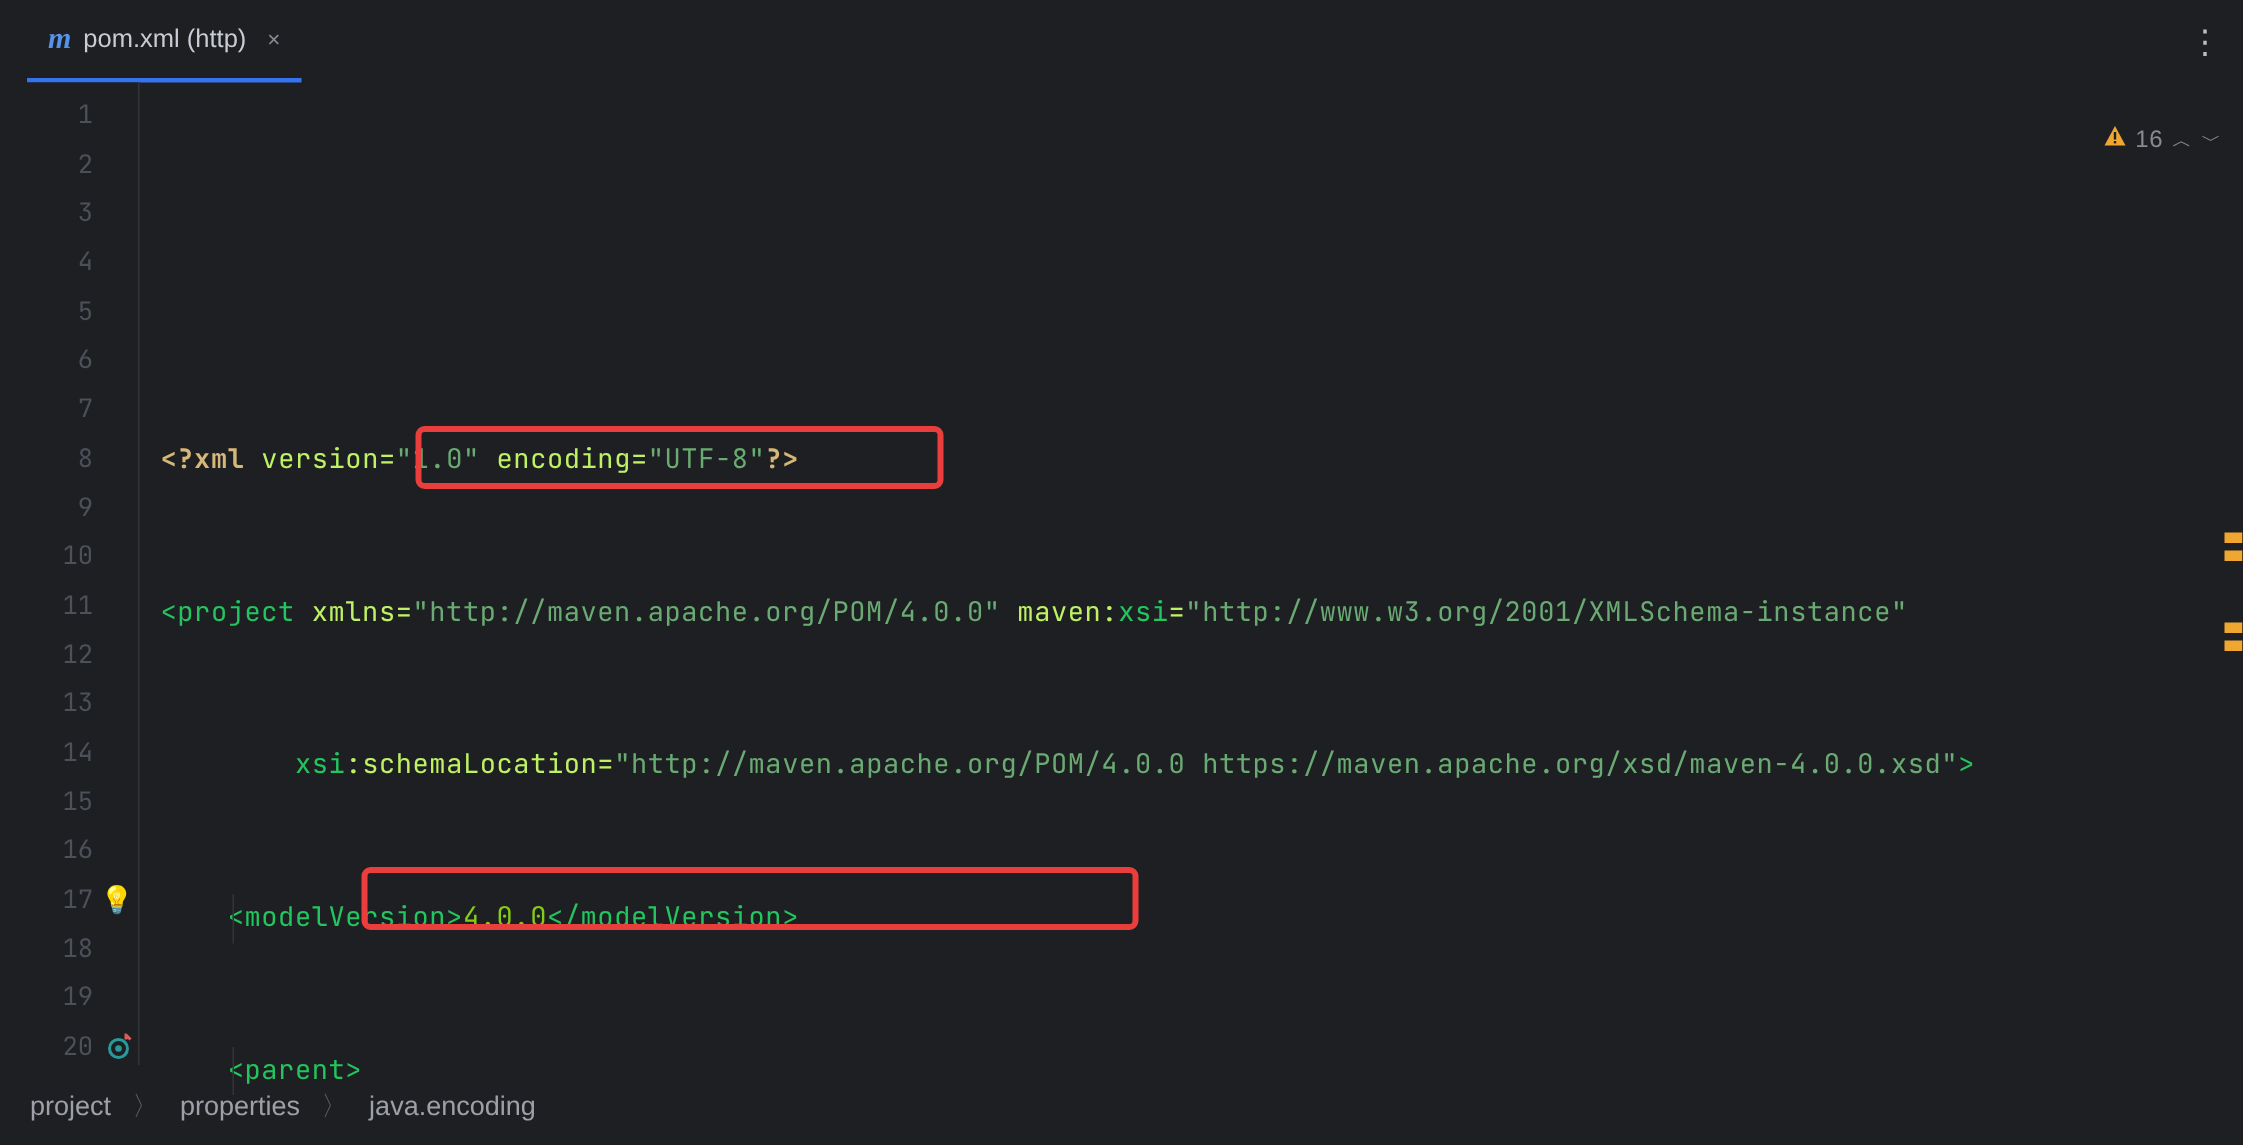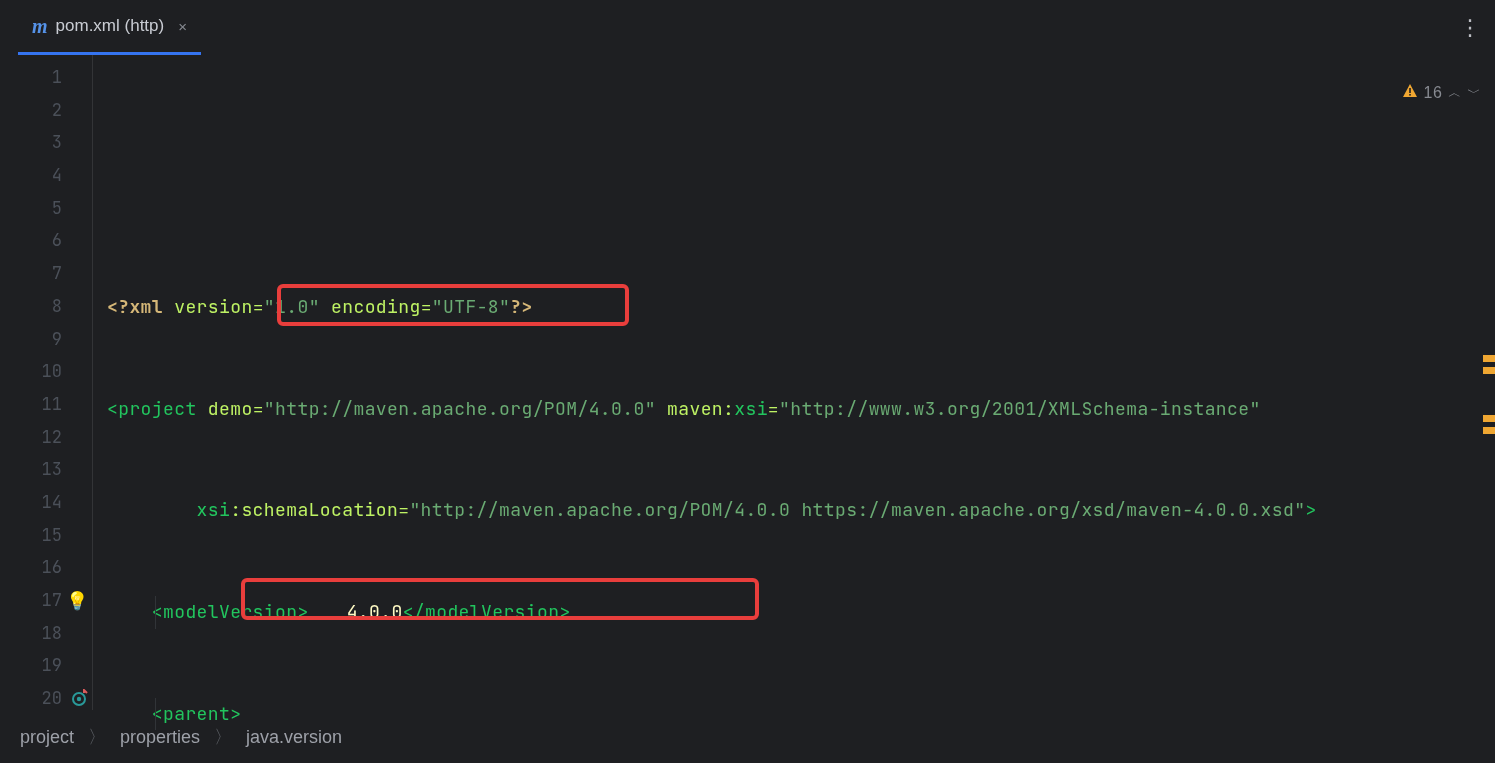--- a/index.html
+++ b/index.html
@@ -121,21 +121,21 @@
     border-left: 1px solid #313438;
     height: 100%;
     top:0;
   }
 
   
   .t-pi     { color: #d5b778; font-weight: bold; }   
   .t-tag    { color: #22c55e; }
   .t-attr   { color: #bef264; }
   .t-string { color: #6aab73; }
-  .t-text   { color: #fef9c3; margin-left: 38px; }
+  .t-text   { color: #84cc16; }
 
   
   .redbox {
     position: absolute;
     border: 4px solid #e93e3c;
     border-radius: 6px;
     pointer-events: none;
     z-index: 5;
   }
   .redbox.box1 { top: calc(6px + 32.7px*7 - 6px); left: 184px; width: 352px; height: 42px; }
@@ -240,21 +240,21 @@
       <span style="font-size:13px">︿</span>
       <span style="font-size:13px">﹀</span>
     </div>
 
     <div class="redbox box1"></div>
     <div class="redbox box2"></div>
 
     
     <div class="row"><span class="t-pi"><span>&lt;?</span><span>xml</span></span> <span class="t-attr">version</span><span class="t-attr">=</span><span class="t-string">"1.0"</span> <span class="t-attr">encoding</span><span class="t-attr">=</span><span class="t-string">"UTF-8"</span><span class="t-pi">?&gt;</span></div>
     
-    <div class="row"><span class="t-tag"><span>&lt;</span><span>project</span></span> <span class="t-attr">demo</span><span class="t-attr">=</span><span class="t-string">"http://maven.apache.org/POM/4.0.0"</span> <span class="t-attr">maven:</span><span class="t-tag">xsi</span><span class="t-attr">=</span><span class="t-string">"http://www.w3.org/2001/XMLSchema-instance"</span></div>
+    <div class="row"><span class="t-tag"><span>&lt;</span><span>project</span></span> <span class="t-attr">xmlns</span><span class="t-attr">=</span><span class="t-string">"http://maven.apache.org/POM/4.0.0"</span> <span class="t-attr">maven:</span><span class="t-tag">xsi</span><span class="t-attr">=</span><span class="t-string">"http://www.w3.org/2001/XMLSchema-instance"</span></div>
     
     <div class="row">        <span class="t-tag">xsi</span><span class="t-attr">:schemaLocation</span><span class="t-attr">=</span><span class="t-string">"http://maven.apache.org/POM/4.0.0 https://maven.apache.org/xsd/maven-4.0.0.xsd"</span><span class="t-tag">&gt;</span></div>
     
     <div class="row"><span class="indent-guide" style="left:62px"></span>    <span class="t-tag">&lt;modelVersion&gt;</span><span class="t-text">4.0.0</span><span class="t-tag">&lt;/modelVersion&gt;</span></div>
     
     <div class="row"><span class="indent-guide" style="left:62px"></span>    <span class="t-tag">&lt;parent&gt;</span></div>
     
     
     
     
@@ -292,14 +292,14 @@
     <div class="stripe" style="top:372px"></div>
   </div>
 
 </div>
 
 <div class="breadcrumb">
   <span>project</span>
   <span class="sep">〉</span>
   <span>properties</span>
   <span class="sep">〉</span>
-  <span>java.version</span>
+  <span>java.encoding</span>
 </div>
 
 </body></html>

